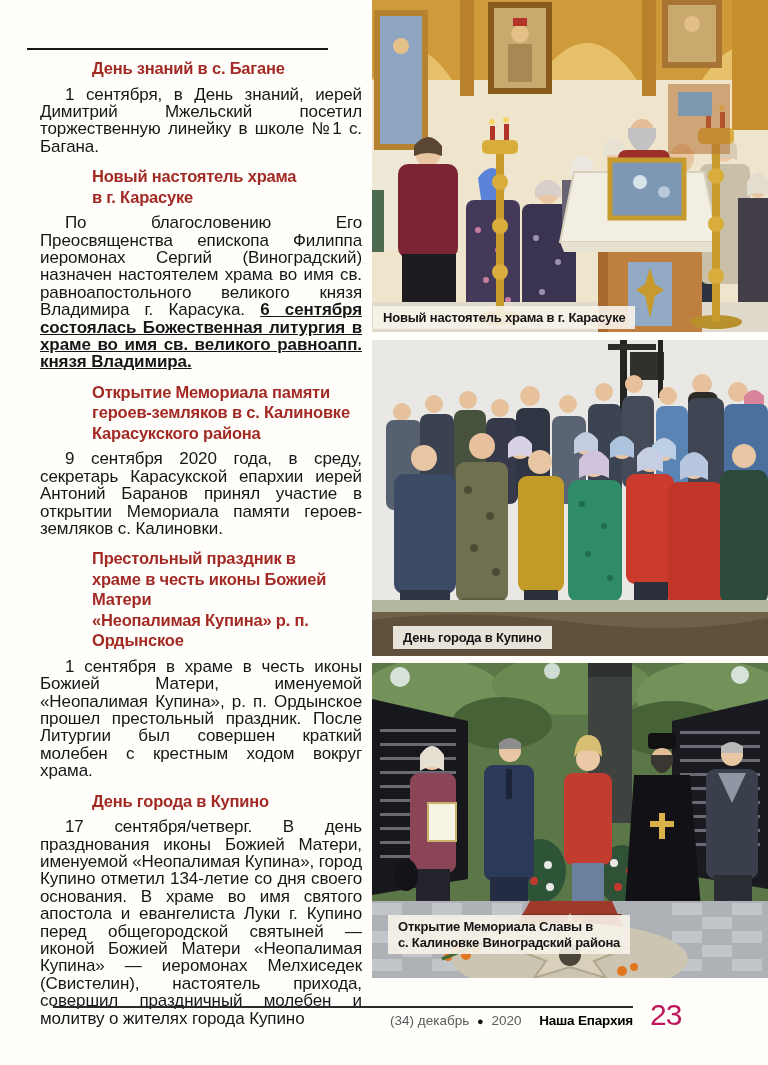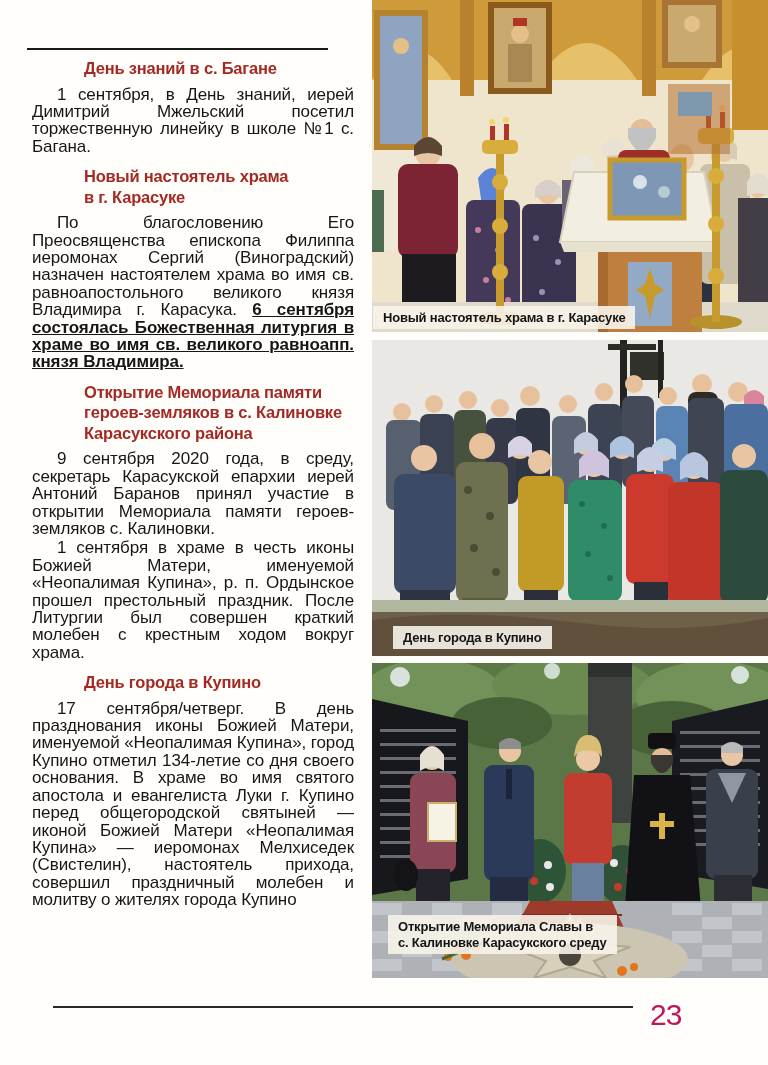--- a/index.html
+++ b/index.html
@@ -3,21 +3,21 @@
 <meta charset="utf-8">
 <style>
   html,body{margin:0;padding:0;}
   body{background:#ffffff;font-family:"Liberation Sans",sans-serif;}
   .page{position:relative;width:768px;height:1065px;background:#fffefb;overflow:hidden;}
 
   
   .top-rule{position:absolute;left:27px;top:48px;width:301px;height:2px;background:#191919;}
 
   
-  .articles-col{position:absolute;left:32px;top:54px;width:322px;color:#161616;}
+  .articles-col{position:absolute;left:40px;top:54px;width:322px;color:#161616;}
   .article-title{
     color:#a32a24;font-weight:bold;font-size:16.5px;line-height:20.5px;
     letter-spacing:-0.2px;margin:11px 0 7px 52px;white-space:pre-line;
   }
   .article-title:first-child{margin-top:4px;}
   .article-para{
     font-size:17px;line-height:17.4px;text-align:justify;text-indent:25px;
     margin:0 0 2px 0;letter-spacing:-0.1px;
   }
   .article-para .b{font-weight:bold;text-decoration:underline;}
@@ -60,20 +60,23 @@
   <div class="articles-col">
       <div class="article-title">День знаний в с. Багане</div>
       <p class="article-para"><span>1 сентября, в День знаний, иерей Димитрий Мжельский посетил торжественную линейку в школе №1 с. Багана.</span></p>
       <div class="article-title">Новый настоятель храма
 в г. Карасуке</div>
       <p class="article-para"><span>По благословению Его Преосвященства епископа Филиппа иеромонах Сергий (Виноградский) назначен настоятелем храма во имя св. равноапостольного великого князя Владимира г. Карасука. </span><span class="b">6 сентября состоялась Божественная литургия в храме во имя св. великого равноапп. князя Владимира.</span></p>
       <div class="article-title">Открытие Мемориала памяти
 героев-земляков в с. Калиновке
 Карасукского района</div>
       <p class="article-para"><span>9 сентября 2020 года, в среду, секретарь Карасукской епархии иерей Антоний Баранов принял участие в открытии Мемориала памяти героев-земляков с. Калиновки.</span></p>
+      <div class="article-title">Престольный праздник в
+храме в честь иконы Божией Матери
+«Неопалимая Купина» р. п. Ордынское</div>
       <p class="article-para"><span>1 сентября в храме в честь иконы Божией Матери, именуемой «Неопалимая Купина», р. п. Ордынское прошел престольный праздник. После Литургии был совершен краткий молебен с крестным ходом вокруг храма.</span></p>
       <div class="article-title">День города в Купино</div>
       <p class="article-para"><span>17 сентября/четверг. В день празднования иконы Божией Матери, именуемой «Неопалимая Купина», город Купино отметил 134-летие со дня своего основания. В храме во имя святого апостола и евангелиста Луки г. Купино перед общегородской святыней — иконой Божией Матери «Неопалимая Купина» — иеромонах Мелхиседек (Свистелин), настоятель прихода, совершил праздничный молебен и молитву о жителях города Купино</span></p>
     </div>
 
   <div class="photo photo-1">
     <svg viewBox="0 0 396 332" preserveAspectRatio="none">
       <rect x="0" y="0" width="396" height="332" fill="#efe5cd"></rect>
 
       <rect x="0" y="0" width="396" height="80" fill="#cf9a3a"></rect>
@@ -417,19 +420,25 @@
           <circle cx="76" cy="294" r="4"></circle>
           <circle cx="104" cy="286" r="4"></circle>
         <circle cx="250" cy="308" r="5"></circle>
           <circle cx="262" cy="304" r="4"></circle>
         <circle cx="198" cy="262" r="4"></circle>
           <circle cx="208" cy="258" r="3"></circle>
       </g>
       <path d="M70,296 L110,280" stroke="#3f6a34" stroke-width="3"></path>
     </svg>
     <div class="photo-caption">Открытие Мемориала Славы в
-с. Калиновке Карасукского среду</div>
+с. Калиновке Виноградский района</div>
   </div>
 
   <div class="footer-rule"></div>
+  <div class="footer-text">
+    <span>(34) декабрь</span>
+    <span class="sep">●</span>
+    <span>2020</span>
+    <span class="mag">Наша Епархия</span>
+  </div>
   <div class="footer-page">23</div>
 
 </div>
 
 </body></html>

